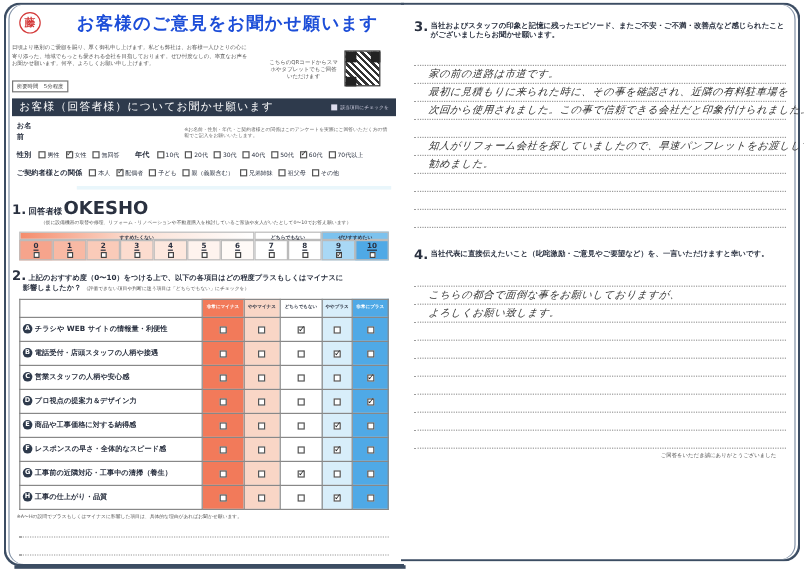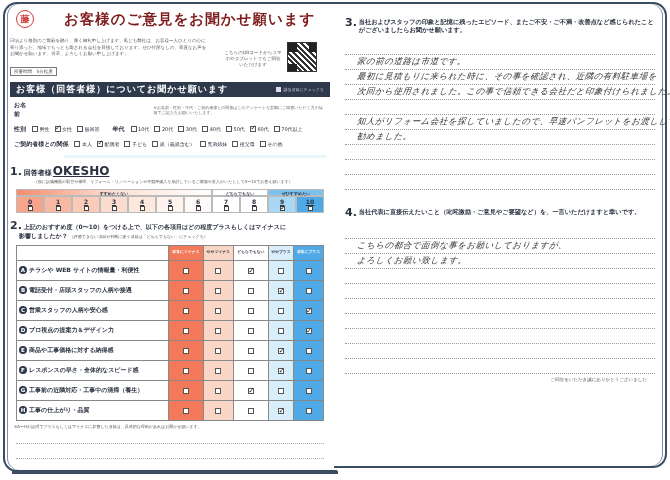--- a/index.html
+++ b/index.html
@@ -17,52 +17,52 @@
     border: 2px solid #3c4d63; border-left: none;
     border-radius: 0 14px 14px 0;
     box-shadow: inset -2px 0 0 #fff, inset -3px 0 0 #8090a5;
   }
   .frame-bottom-l { position: absolute; left: 12px; top: 471px; width: 326px; height: 3px; background: #3c4d63; }
 
   
   .left { position: absolute; left: 10px; top: 6px; width: 320px; }
   .hdr { display: flex; align-items: center; height: 26px; }
   .stamp { width: 18px; height: 18px; border-radius: 50%; border: 1.5px solid #d43a3a; color: #d43a3a; font-size: 9px; font-weight: bold; display:flex; align-items:center; justify-content:center; margin-left: 6px; }
-  .title { font-size: 14.5px; font-weight: bold; margin-left: 30px; letter-spacing: 1px; color: #7f1d1d; }
+  .title { font-size: 14.5px; font-weight: bold; margin-left: 30px; letter-spacing: 1px; color: #1d4ed8; }
   .intro { display: flex; margin-top: 6px; }
   .intro-text { width: 200px; font-size: 4.5px; line-height: 6.5px; color: #555; }
   .time-box { display: inline-block; border: 1px solid #777; font-size: 4.5px; padding: 1px 3px; margin-top: 2px; color: #444; }
   .qr-text { font-size: 4.5px; line-height: 6px; color: #555; text-align: center; margin-left: 14px; margin-top: 12px; width: 58px; }
   .qr { width: 30px; height: 30px; margin-left: 5px; margin-top: 4px;
     background:
       linear-gradient(#222,#222) 0 0/9px 9px no-repeat,
       linear-gradient(#222,#222) 21px 0/9px 9px no-repeat,
       linear-gradient(#222,#222) 0 21px/9px 9px no-repeat,
       repeating-linear-gradient(45deg,#333 0 2px,#fff 2px 4px),
       repeating-linear-gradient(-45deg,#333 0 1px,transparent 1px 3px);
     border: 1px solid #333; }
 
   .section-bar { background: #2e3a4c; color: #fff; height: 15px; display: flex; align-items: center; justify-content: space-between; padding: 0 6px; margin-top: 5px; }
-  .section-bar .t { font-size: 9px; font-weight: bold; letter-spacing: 1px; }
+  .section-bar .t { font-size: 9px; font-weight: normal; letter-spacing: 1px; }
   .section-bar .hint { font-size: 4px; color: #ccd; display: flex; align-items: center; gap: 2px; }
   .section-bar .hint i { display: inline-block; width: 5px; height: 5px; background: #dde; }
 
   .cust { background: #fff; padding: 4px 4px 2px 4px; }
   .cust .row { display: flex; align-items: center; font-size: 5.5px; margin-bottom: 6px; }
   .cust .lbl { font-weight: bold; font-size: 6px; margin-right: 6px; }
   .cust .note { font-size: 4px; color: #666; margin-left: 120px; line-height: 5px; }
   .cb { display: inline-flex; align-items: center; margin-right: 5px; font-size: 5px; }
   .cb .box { width: 6px; height: 6px; border: 0.8px solid #555; margin-right: 1.5px; position: relative; background: #fff; }
   .cb .box.on::after { content: "✓"; position: absolute; left: -0.5px; top: -3px; font-size: 7px; color: #333; }
   .cust-band { background: #e9f6fb; height: 3px; margin: 0 0 0 50px; }
 
   .q1 { margin-top: 4px; }
   .q-title { font-size: 7px; font-weight: bold; display: flex; align-items: baseline; }
   .q-title .num { font-size: 11px; margin-right: 2px; }
-  .q-title .brand { font-size: 12px; margin: 0 1px; text-decoration: underline; }
+  .q-title .brand { font-size: 15px; margin: 0 1px; }
   .q-sub { font-size: 4px; color: #555; margin-left: 24px; margin-top: 1px; }
   .scale { display: flex; margin: 5px 0 0 6px; width: 308px; }
   .scale .grp { display: flex; flex-direction: column; }
   .scale .glabel { height: 7px; font-size: 4px; text-align: center; font-weight: bold; line-height: 7px; border: 0.5px solid #bbb; }
   .scale .cells { display: flex; }
   .scale .cell { height: 17px; border: 0.5px solid #bbb; display: flex; flex-direction: column; align-items: center; justify-content: center; font-size: 6px; font-weight: bold; text-decoration: underline; }
   .scale .cell .box { width: 5px; height: 5px; border: 0.7px solid #444; background: #fff; margin-top: 1px; position: relative; }
   .scale .cell .box.on::after { content: "✓"; position: absolute; left: -0.5px; top: -3px; font-size: 7px; color: #222; }
 
   .q2 { margin-top: 6px; }

